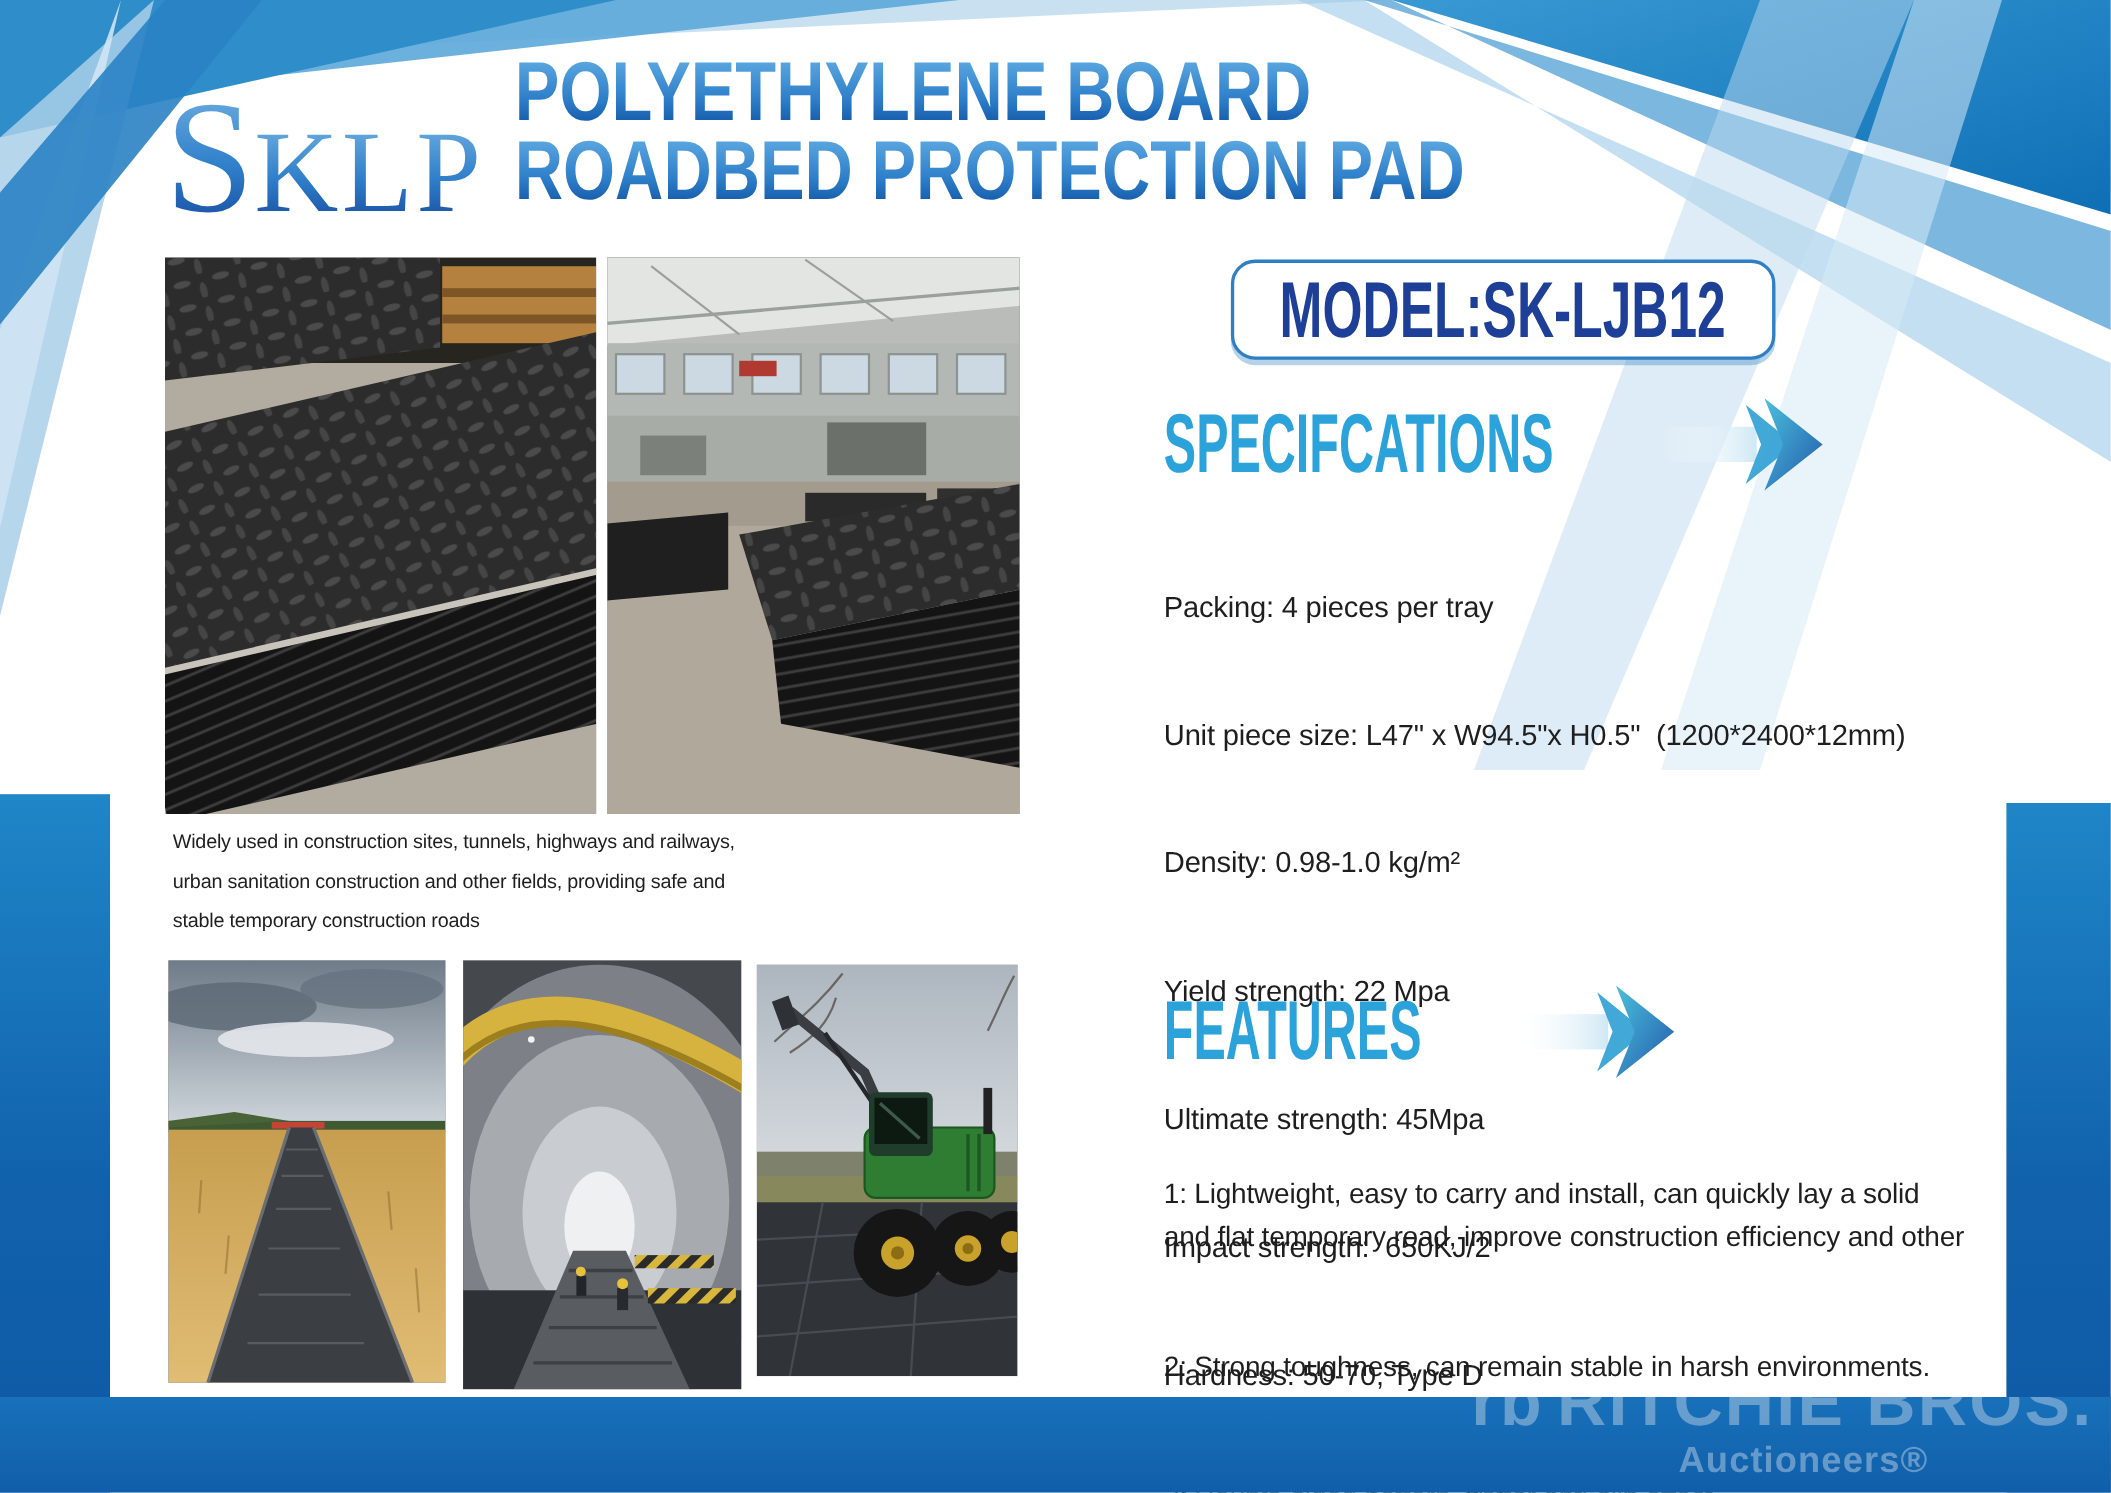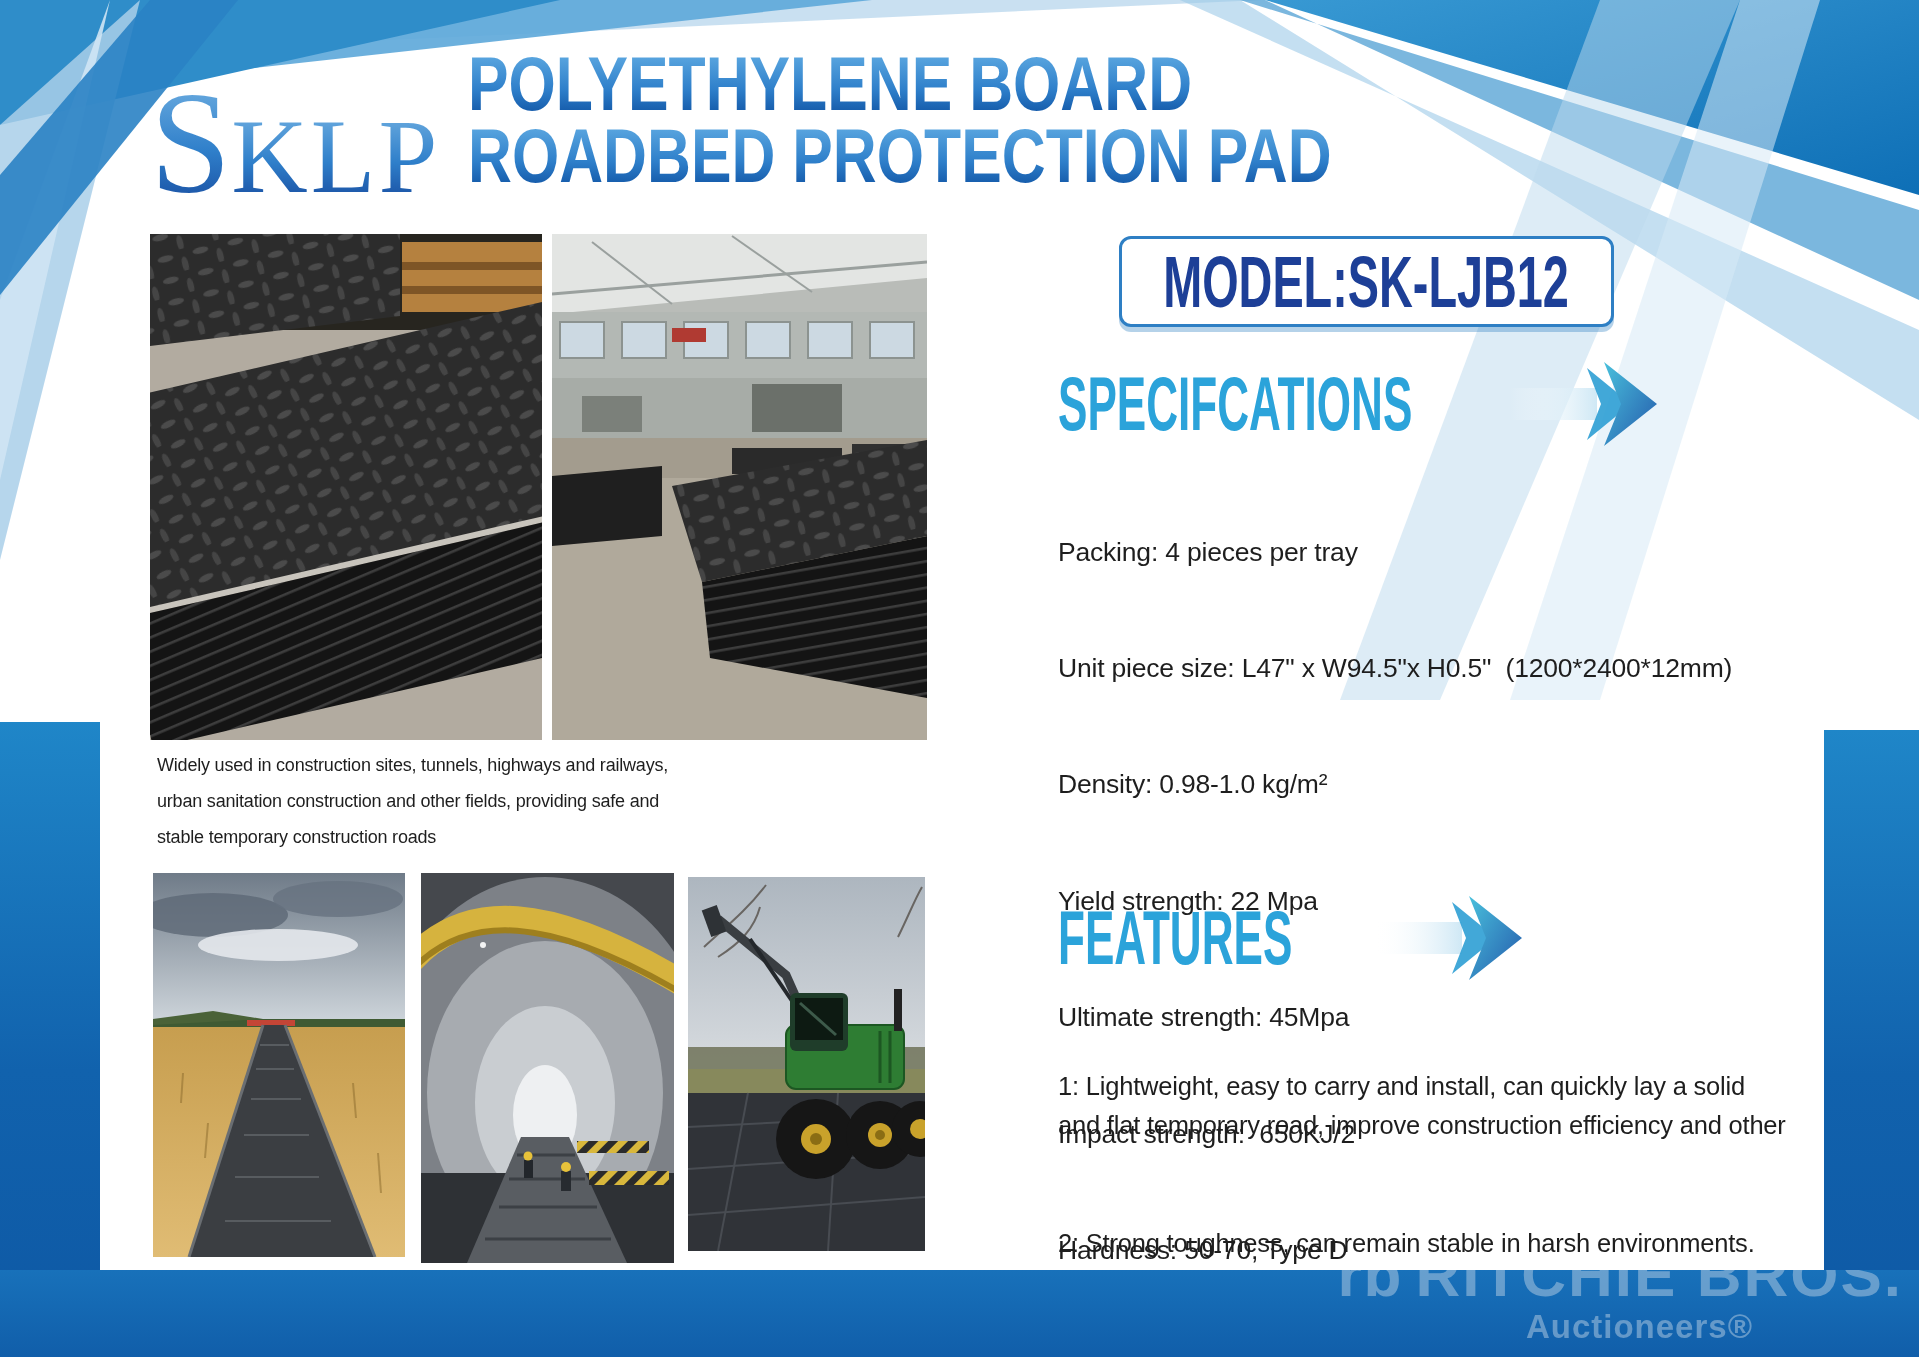--- a/index.html
+++ b/index.html
@@ -27,21 +27,21 @@
   #logo .lg-klp{font-size:106px;letter-spacing:3px;}
   .blue-grad-text{background:linear-gradient(180deg,#7db9e6 0%,#2f7fca 55%,#123f95 100%);
                   -webkit-background-clip:text;background-clip:text;color:transparent;}
   #title{left:468px;top:48px;z-index:3;}
   .title-line{font-size:76px;font-weight:bold;line-height:72px;white-space:nowrap;
               transform:scaleX(.8);transform-origin:left center;
               background:linear-gradient(180deg,#63aee4 0%,#2e7fca 58%,#0d4fa0 100%);
               -webkit-background-clip:text;background-clip:text;color:transparent;}
   
   #model-badge{left:1119px;top:236px;width:489px;height:85px;z-index:3;background:#fff;
-               border:3px solid #2e7fc4;border-radius:12px;box-shadow:0 5px 0 rgba(43,127,192,.35);
+               border:3px solid #2e7fc4;border-radius:22px;box-shadow:0 5px 0 rgba(43,127,192,.35);
                display:flex;align-items:center;justify-content:center;}
   #model-badge .model-text{font-size:72px;font-weight:bold;color:#1d3f97;white-space:nowrap;
                transform:scaleX(.65);transform-origin:center;}
   
   .sec-head{z-index:3;display:flex;align-items:center;}
   .h-cyan{font-size:76px;font-weight:bold;color:#2ba3da;line-height:1;white-space:nowrap;
           transform:scaleX(.58);transform-origin:left center;}
   #spec-head{left:1058px;top:362px;}
   #feat-head{left:1058px;top:896px;}
   .arrow-wrap{margin-left:-160px;}

